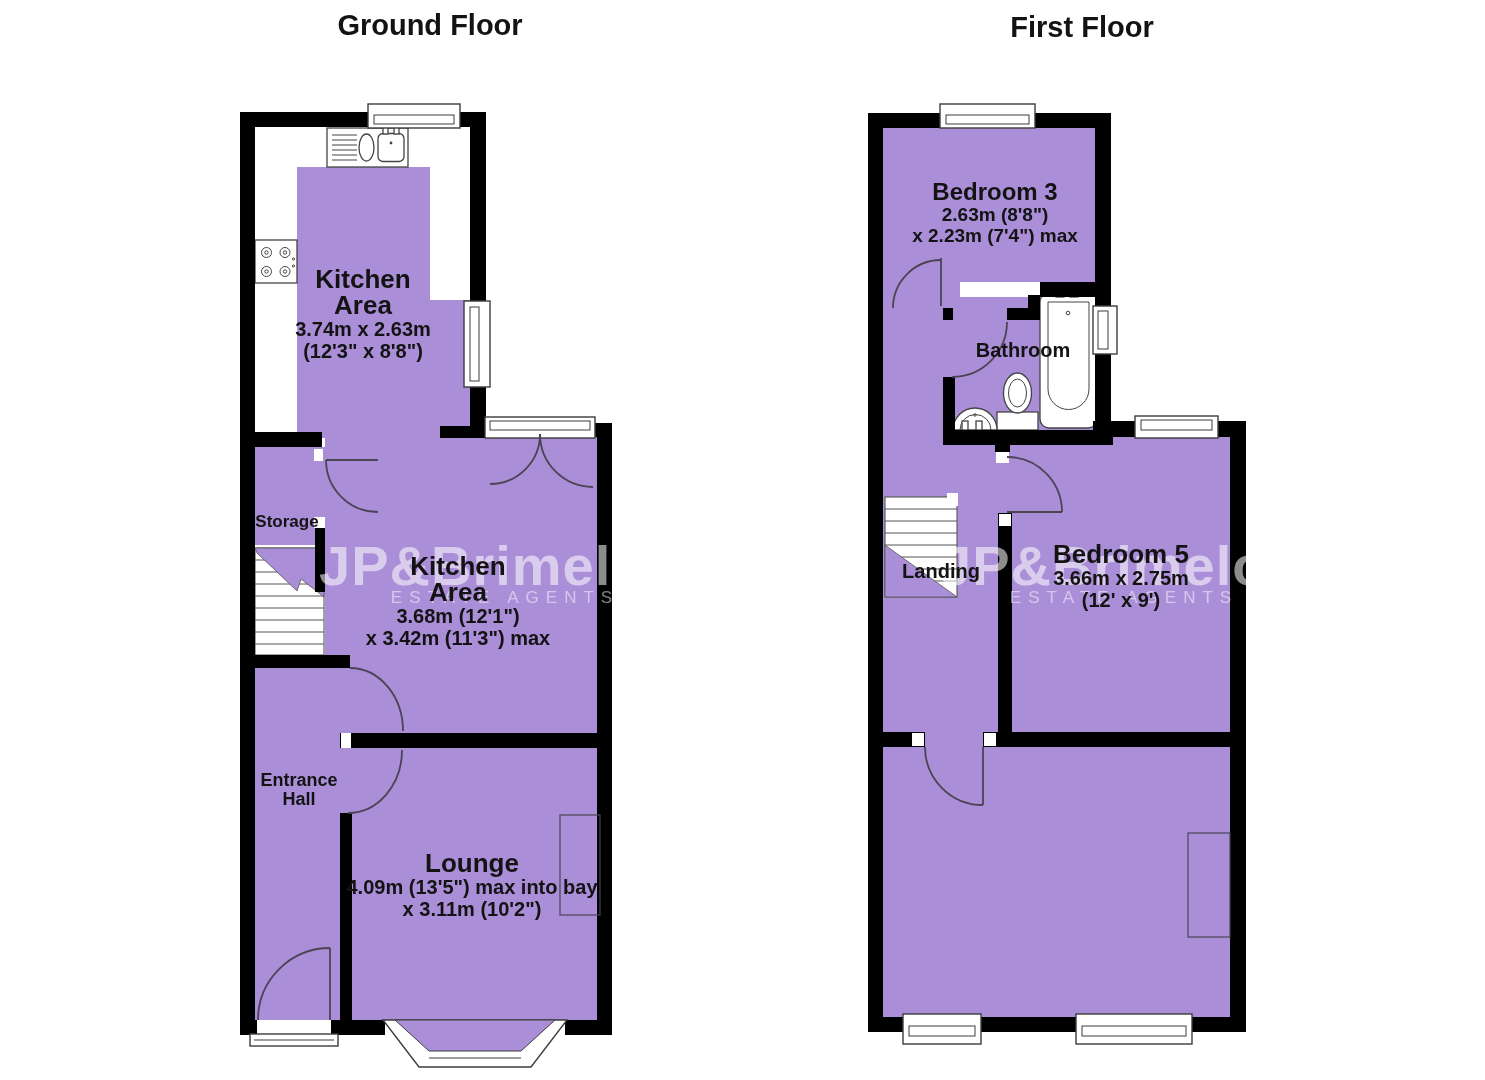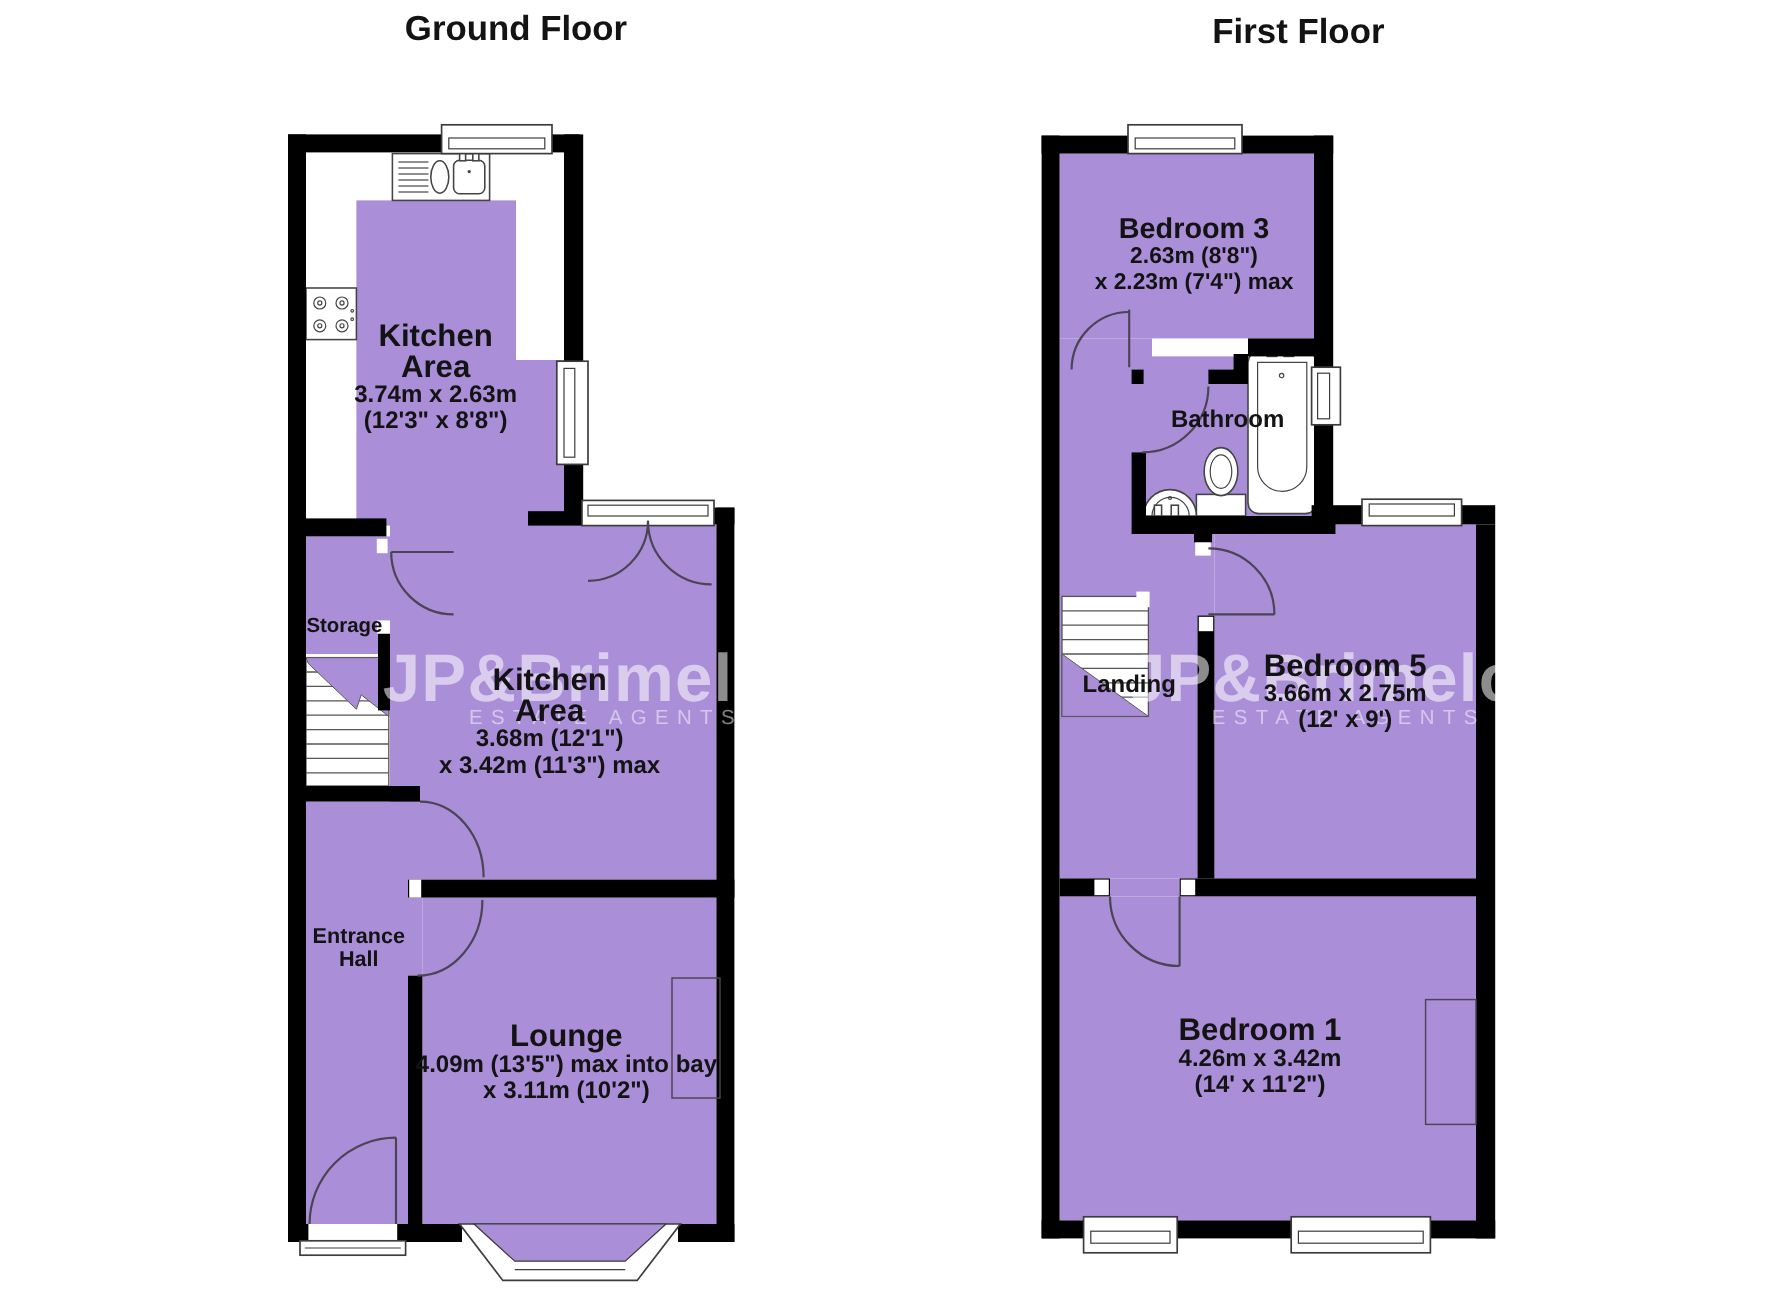--- a/index.html
+++ b/index.html
@@ -293,19 +293,14 @@
   <div class="label" style="left:1023px;top:350px;font-size:20px;font-weight:bold;">Bathroom</div>
 
   <div class="label" style="left:941px;top:571px;font-size:20px;font-weight:bold;">Landing</div>
 
   <div class="label" style="left:1121px;top:576px;">
     <div class="room-name">Bedroom 5</div>
     <div class="room-dims">3.66m x 2.75m</div>
     <div class="room-dims">(12' x 9')</div>
   </div>
 
-  <div class="label" style="left:1050px;top:880px;">
-    <div class="room-name">Bedroom 1</div>
-    <div class="room-dims">4.26m x 3.42m</div>
-    <div class="room-dims">(14' x 11'2")</div>
-  </div>
 
 </div>
 
 </body></html>

